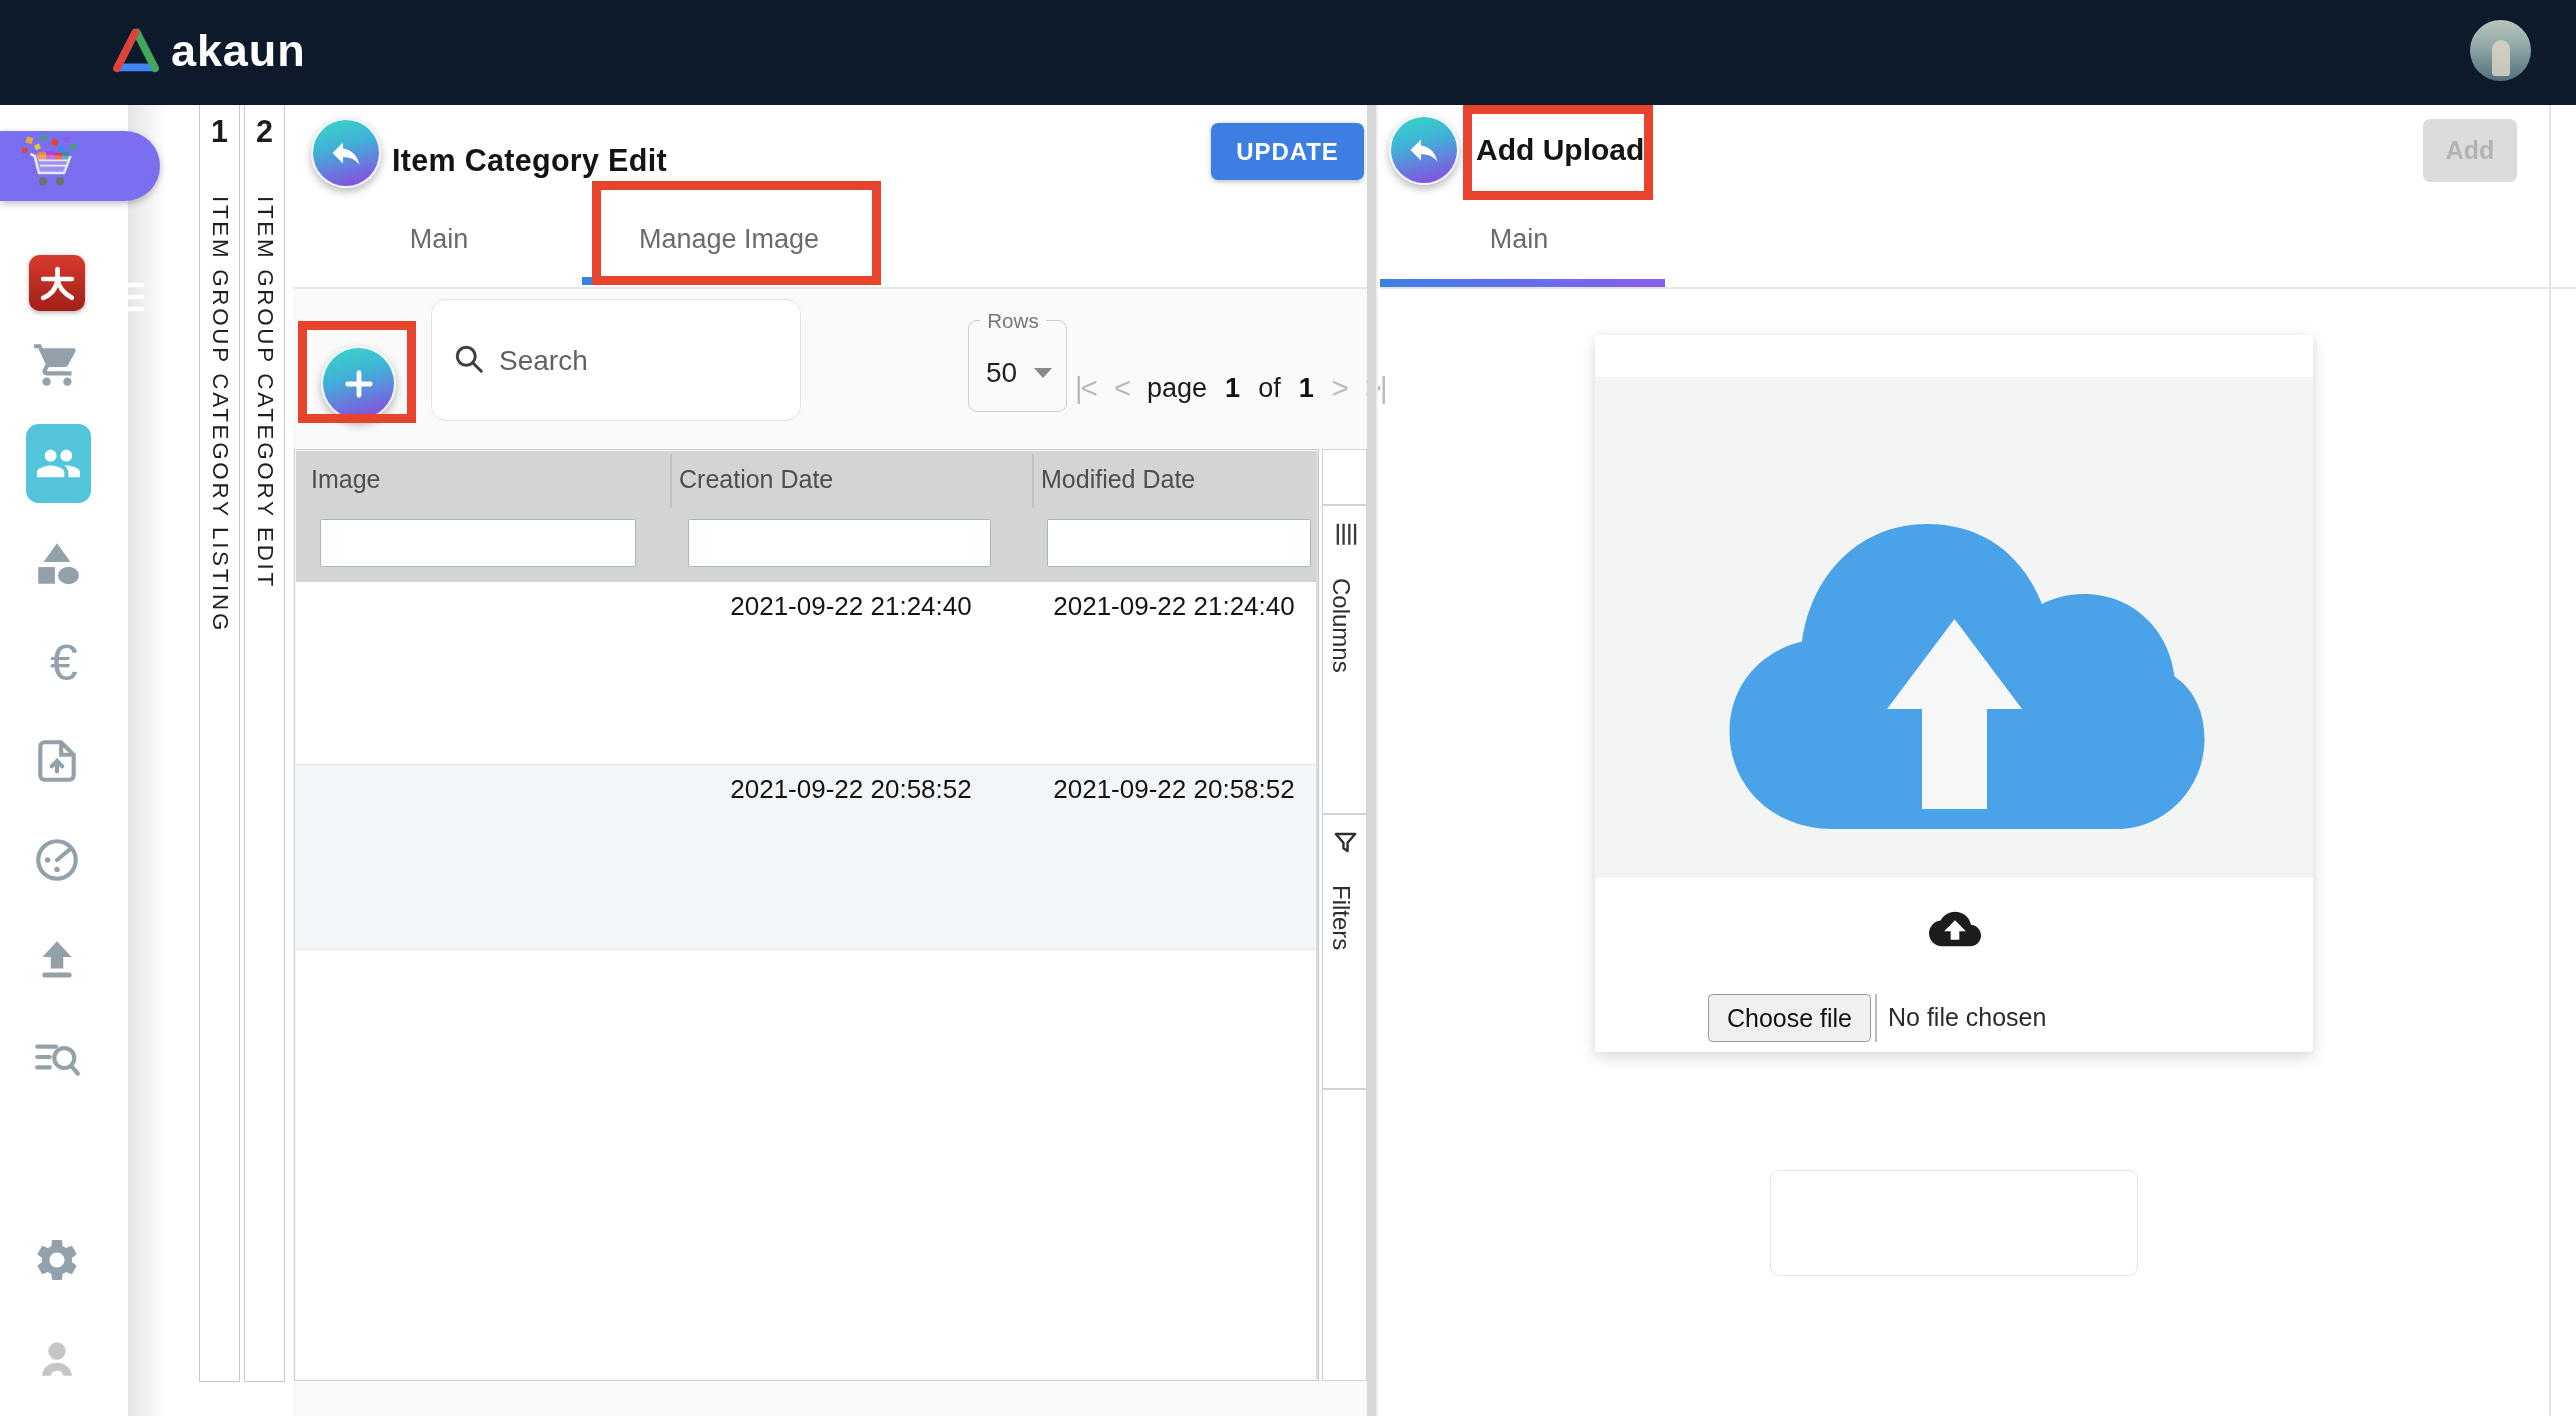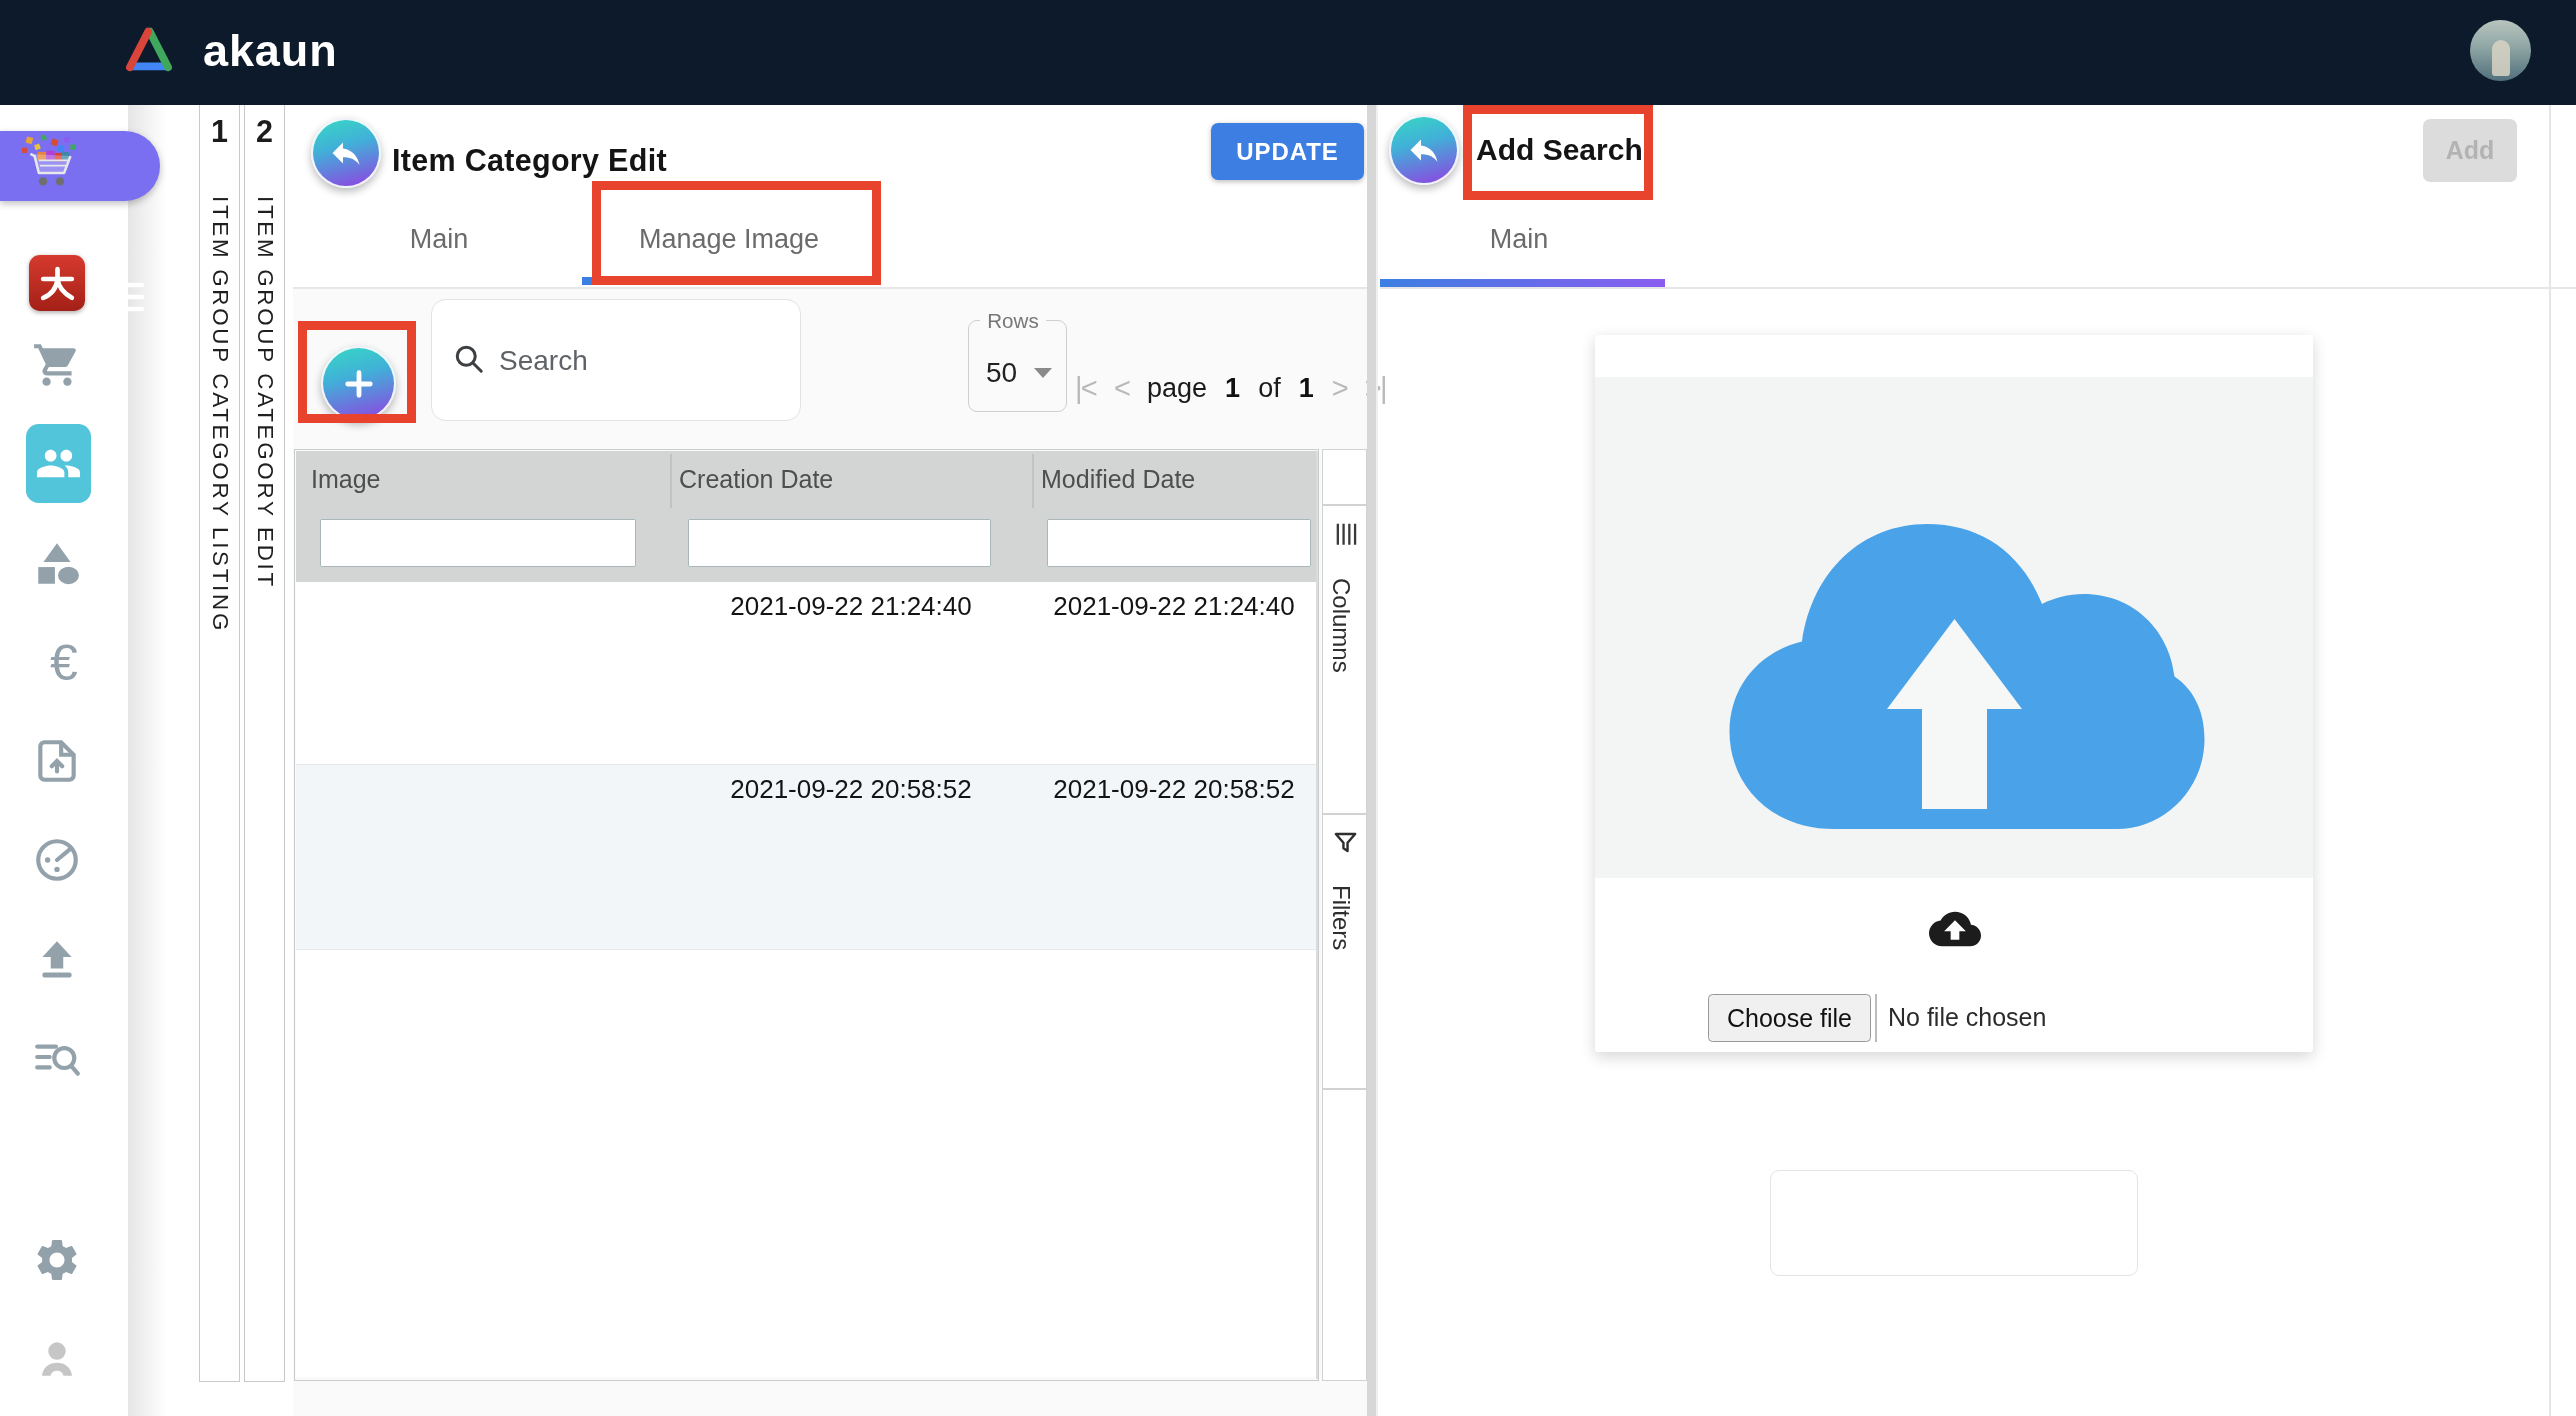--- a/index.html
+++ b/index.html
@@ -3,21 +3,21 @@
 <meta charset="utf-8">
 <style>
   * { margin:0; padding:0; box-sizing:border-box; }
   html,body { background:#fff; }
   body { font-family:"Liberation Sans", sans-serif; }
   #stage { position:relative; width:2576px; height:1416px; overflow:hidden; background:#fff; }
   .abs { position:absolute; }
 
   
   .app-header { left:0; top:0; width:2576px; height:105px; background:#0c1a2b; }
-  .brand-wrap { left:123px; top:25px; display:flex; align-items:flex-start; gap:28px; }
+  .brand-wrap { left:110px; top:25px; display:flex; align-items:flex-end; gap:9px; }
   .brand-text { color:#fff; font-size:45px; font-weight:700; letter-spacing:0.9px; }
   .avatar { left:2470px; top:20px; width:61px; height:61px; border-radius:50%;
             background:linear-gradient(180deg,#b9c4bd 0%,#93aaa8 40%,#51707c 100%); overflow:hidden; }
   .avatar::after{ content:""; position:absolute; left:21.5px; top:20px; width:18px; height:36px;
             background:#d8d3c4; border-radius:9px 9px 3.6px 3.6px; opacity:.85; }
 
   
   .sidebar { left:0; top:105px; width:128px; height:1311px; background:#fff; }
   .sidebar-shadow { left:128px; top:105px; width:39px; height:1311px;
                     background:linear-gradient(to right, rgba(0,0,0,.10), rgba(0,0,0,0)); }
@@ -336,21 +336,21 @@
   </svg>
   <span class="abs strip-label lbl-filters">Filters</span>
 
   <div class="abs panel-divider"></div>
 
   <div class="abs grad-btn back-right">
     <svg width="36" height="36" viewBox="0 0 24 24">
       <path d="M10 9V5l-7 7 7 7v-4.1c5 0 8.5 1.6 11 5.1-1-5-4-10-11-11z" fill="#fff"></path>
     </svg>
   </div>
-  <span class="abs title-right">Add Search</span>
+  <span class="abs title-right">Add Upload</span>
   <button class="abs btn-add">Add</button>
 
   <span class="abs tab-label tab-main-right">Main</span>
   <div class="abs tab-underline-right"></div>
   <div class="abs tabbar-div-right"></div>
   <div class="abs right-edge-line"></div>
 
   <div class="abs upload-card"></div>
   <div class="abs upload-gray"></div>
   <svg class="abs big-cloud" viewBox="0 0 100 74">

